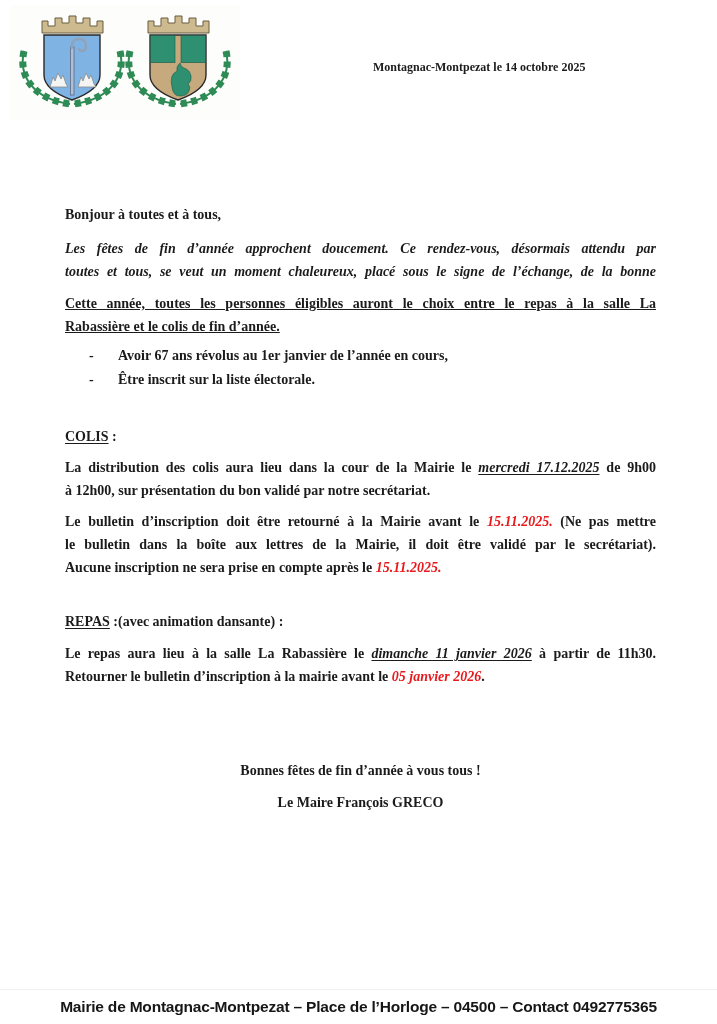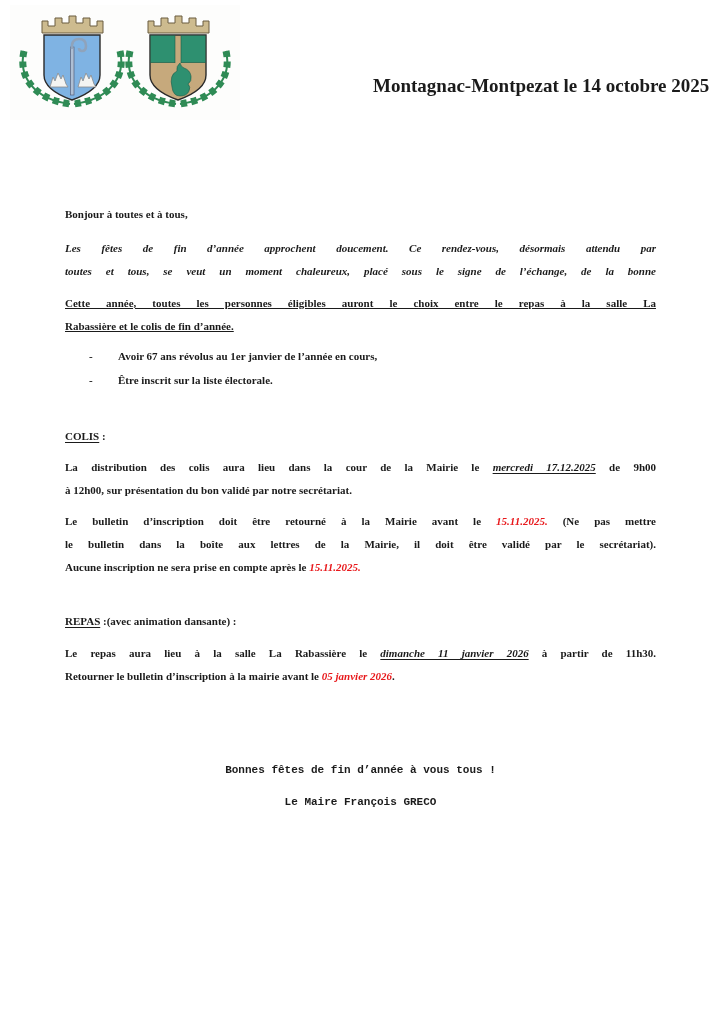--- a/index.html
+++ b/index.html
@@ -13,30 +13,30 @@
     width:717px;height:1024px;
     background:#ffffff;
     color:var(--ink);
     font-family:"Liberation Serif", serif;
     font-weight:700;
     overflow:hidden;
   }
   
   .crest-box{position:absolute;left:10px;top:5px;width:230px;height:115px;background:#fdfdfc;}
   .crest-box svg{display:block;width:100%;height:100%;}
-  .date-line{position:absolute;left:373px;top:75px;font-size:19px;white-space:nowrap;}
+  .date-line{position:absolute;left:373px;top:60px;font-size:12px;white-space:nowrap;}
   
   .content{
     position:absolute;left:65px;top:203px;width:591px;
-    font-size:11px;line-height:23px;
+    font-size:14px;line-height:23px;
   }
   .line{min-height:23px;}
   .jline{text-align:justify;text-align-last:justify;}
   .lline{text-align:left;}
-  .center{text-align:center;font-family:Liberation Mono, monospace;}
+  .center{text-align:center;}
   .u{text-decoration:underline;text-underline-offset:2px;}
   .u-it{font-style:italic;text-decoration:underline;text-underline-offset:2px;}
   .red{color:var(--deadline-red);font-style:italic;}
   .mt-intro{margin-top:11px;font-style:italic;}
   .mt-choice{margin-top:9px;text-decoration:underline;}
   .mt-elig{margin-top:7px;}
   .mt-bullets{margin-top:6px;}
   .mt-colis-h{margin-top:33px;}
   .mt-colis-p1{margin-top:8px;}
   .mt-colis-p2{margin-top:8px;}
@@ -153,14 +153,17 @@
     <div class="mt-repas-p">
       <div class="line jline"><span>Le repas aura lieu à la salle La Rabassière le </span><span class="u-it">dimanche 11 janvier 2026</span><span> à partir de 11h30.</span></div>
       <div class="line lline"><span>Retourner le bulletin d’inscription à la mairie avant le </span><span class="red">05 janvier 2026</span><span>.</span></div>
     </div>
 
     <div class="line center mt-wishes">Bonnes fêtes de fin d’année à vous tous !</div>
     <div class="line center mt-sign">Le Maire François GRECO</div>
 
   </div>
 
+  <div class="footer">
+    <div>Mairie de Montagnac-Montpezat – Place de l’Horloge – 04500 – Contact 0492775365</div>
+  </div>
 
 </div>
 
 </body></html>

